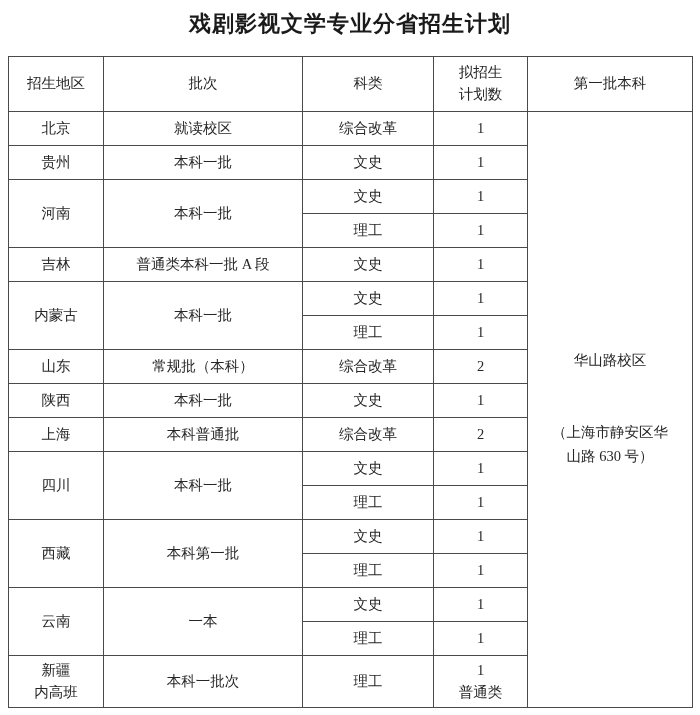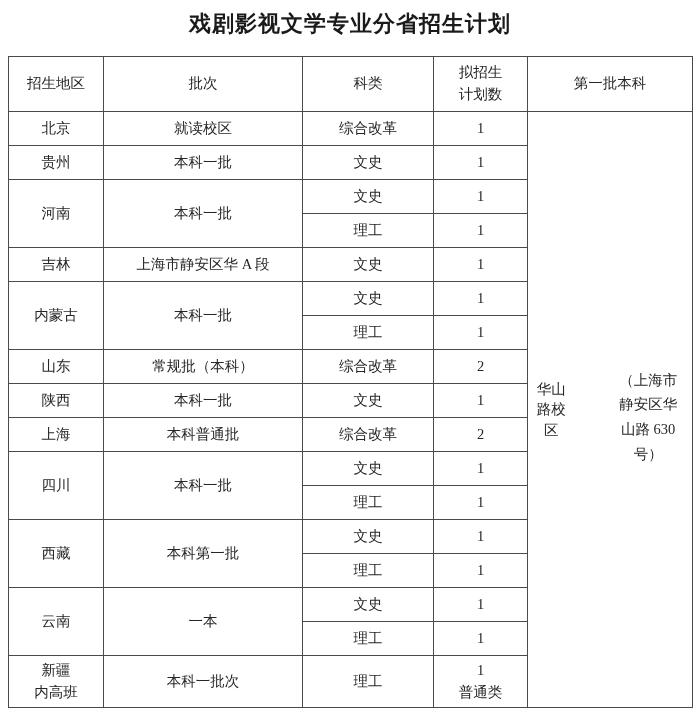--- a/index.html
+++ b/index.html
@@ -46,20 +46,21 @@
   .plan-table tr.header-row { height: 55px; }
   .plan-table tr.data-row { height: 34px; }
   .plan-table tr.data-row-tall { height: 52px; margin-left: 40px; }
   .col-region { width: 95px; }
   .col-batch  { width: 199px; }
   .col-subject{ width: 131px; }
   .col-count  { width: 94px; }
   .col-campus { width: 165px; }
   .campus-cell-inner {
     display: flex;
+    flex-direction: column;
     align-items: center;
     justify-content: center;
     gap: 34px;
   }
   .campus-name { line-height: 1.4; }
   .campus-address { line-height: 1.7; padding: 0 8px; margin-top: 15px; }
 </style>
 </head>
 <body>
 
@@ -112,21 +113,21 @@
         <td>文史</td>
         <td>1</td>
       </tr>
       <tr class="data-row">
         <td>理工</td>
         <td>1</td>
       </tr>
 
       <tr class="data-row">
         <td>吉林</td>
-        <td>上海市静安区华 A 段</td>
+        <td>普通类本科一批 A 段</td>
         <td>文史</td>
         <td>1</td>
       </tr>
 
       <tr class="data-row">
         <td rowspan="2">内蒙古</td>
         <td rowspan="2">本科一批</td>
         <td>文史</td>
         <td>1</td>
       </tr>

